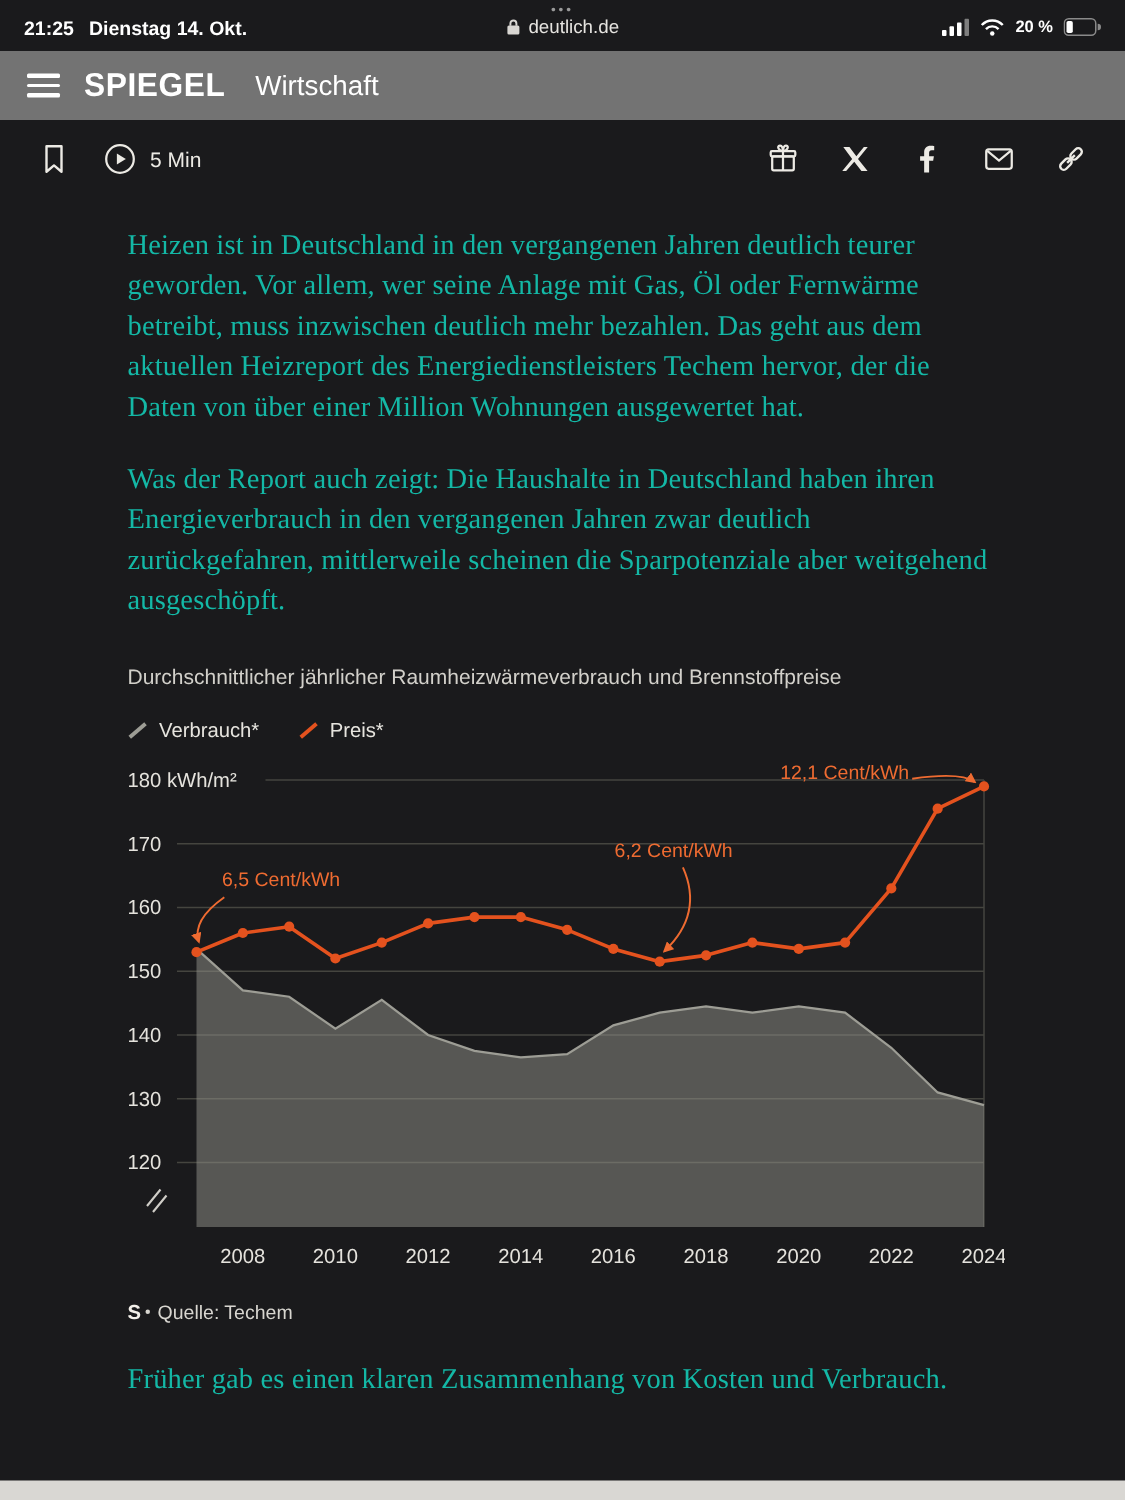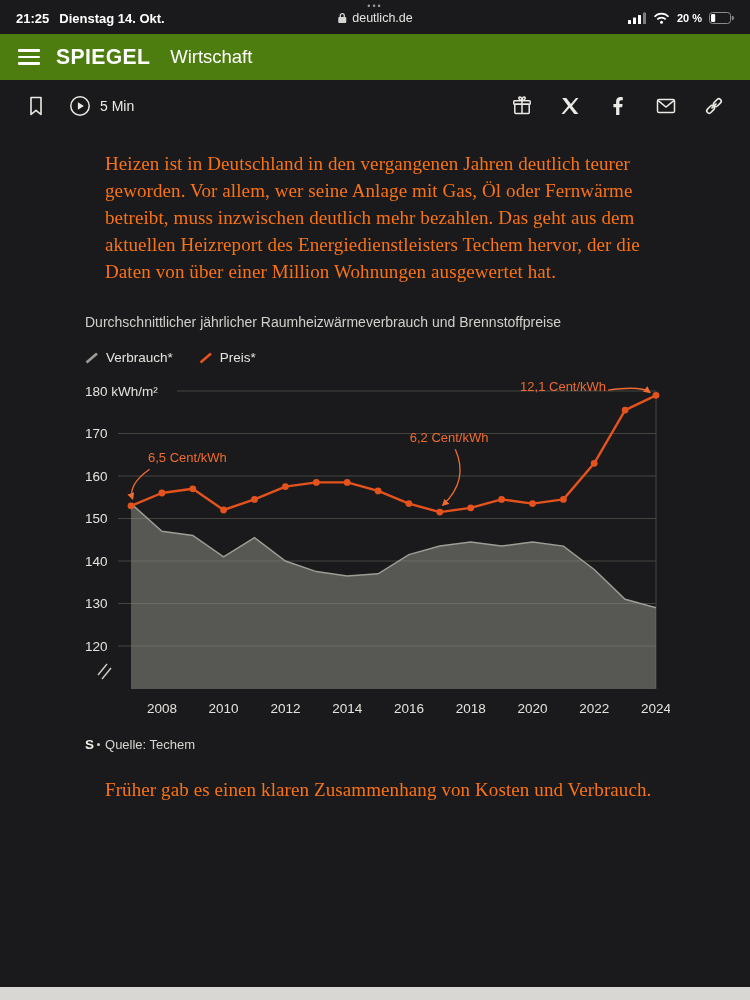--- a/index.html
+++ b/index.html
@@ -26,21 +26,21 @@
   .sb-center {
     position: absolute; left: 50%; transform: translateX(-50%);
     top: 1px; text-align: center; font-weight: normal;
   }
   .sb-dots { font-size: 9px; color: #9b9b9b; letter-spacing: 2px; line-height: 10px; }
   .sb-url { font-size: 12.5px; color: #e6e4e0; display: flex; align-items: center; gap: 5px; justify-content: center; }
   .sb-right { margin-left: auto; display: flex; align-items: center; gap: 7px; font-weight: 600; font-size: 11px; text-align: right; }
   
   .header {
     height: 46px;
-    background: #4d7c0f;
+    background: #737373;
     display: flex;
     align-items: center;
     padding: 0 18px;
     gap: 16px;
   }
   .burger { width: 22px; display: flex; flex-direction: column; gap: 4px; cursor: pointer; }
   .burger span { display: block; height: 2.6px; background: #ffffff; border-radius: 1px; }
   .brand {
     color: #fff; font-weight: bold; font-size: 22px; letter-spacing: 0.4px;
     transform: scaleX(0.96); transform-origin: left center;
@@ -57,24 +57,23 @@
   .tb-right { margin-left: auto; display: flex; align-items: center; gap: 24px; }
   .tbicon { width: 24px; height: 24px; display: block; cursor: pointer; }
   .readtime { display: flex; align-items: center; gap: 8px; }
   .readtime-label { font-size: 14px; color: #eceae4; }
   
   .article { padding: 18px 85px 0 85px; }
   .para {
     font-family: "Liberation Serif", serif;
     font-size: 19px;
     line-height: 27px;
-    color: #f97316;
+    color: #14b8a6;
     margin-bottom: 21px;
     letter-spacing: 0.1px;
-    margin-left: 20px;
   }
   
   .chartblock { padding: 8px 85px 0 85px; }
   .chart-title { font-size: 20px; font-weight: bold; color: #f2efe9; margin-bottom: 7px; }
   .chart-sub { font-size: 14px; color: #d2d0ca; margin-bottom: 20px; }
   .legend { display: flex; gap: 26px; align-items: center; margin-bottom: 12px; }
   .legend-item { display: flex; align-items: center; gap: 7px; font-size: 13.5px; color: #e6e4de; }
   .legend-swatch { width: 14px; height: 14px; display: block; }
   .chart-svg-wrap { margin-left: 0; }
   .chart-foot { font-size: 13px; color: #d8d6d0; margin-top: 4px; }
@@ -172,20 +171,21 @@
           <rect x="2.8" y="9.6" width="8.8" height="4.8" rx="2.4"></rect>
           <rect x="12.4" y="9.6" width="8.8" height="4.8" rx="2.4"></rect>
           <line x1="8.4" y1="12" x2="15.6" y2="12"></line>
         </g>
       </svg>
   </div>
 </div>
 
 <div class="article">
   <p class="para">Heizen ist in Deutschland in den vergangenen Jahren deutlich teurer geworden. Vor allem, wer seine Anlage mit Gas, Öl oder Fernwärme betreibt, muss inzwischen deutlich mehr bezahlen. Das geht aus dem aktuellen Heizreport des Energiedienstleisters Techem hervor, der die Daten von über einer Million Wohnungen ausgewertet hat.</p>
+  <p class="para">Was der Report auch zeigt: Die Haushalte in Deutschland haben ihren Energieverbrauch in den vergangenen Jahren zwar deutlich zurückgefahren, mittlerweile scheinen die Sparpotenziale aber weitgehend ausgeschöpft.</p>
 </div>
 
 <div class="chartblock">
   <div class="chart-sub">Durchschnittlicher jährlicher Raumheizwärmeverbrauch und Brennstoffpreise</div>
   <div class="legend">
     <span class="legend-item">
       <svg class="legend-swatch" viewBox="0 0 14 14">
           <line x1="1.5" y1="11.5" x2="12" y2="2.5" stroke-width="2.6" stroke="#9d9d95"></line>
         </svg>
       <span>Verbrauch*</span>

